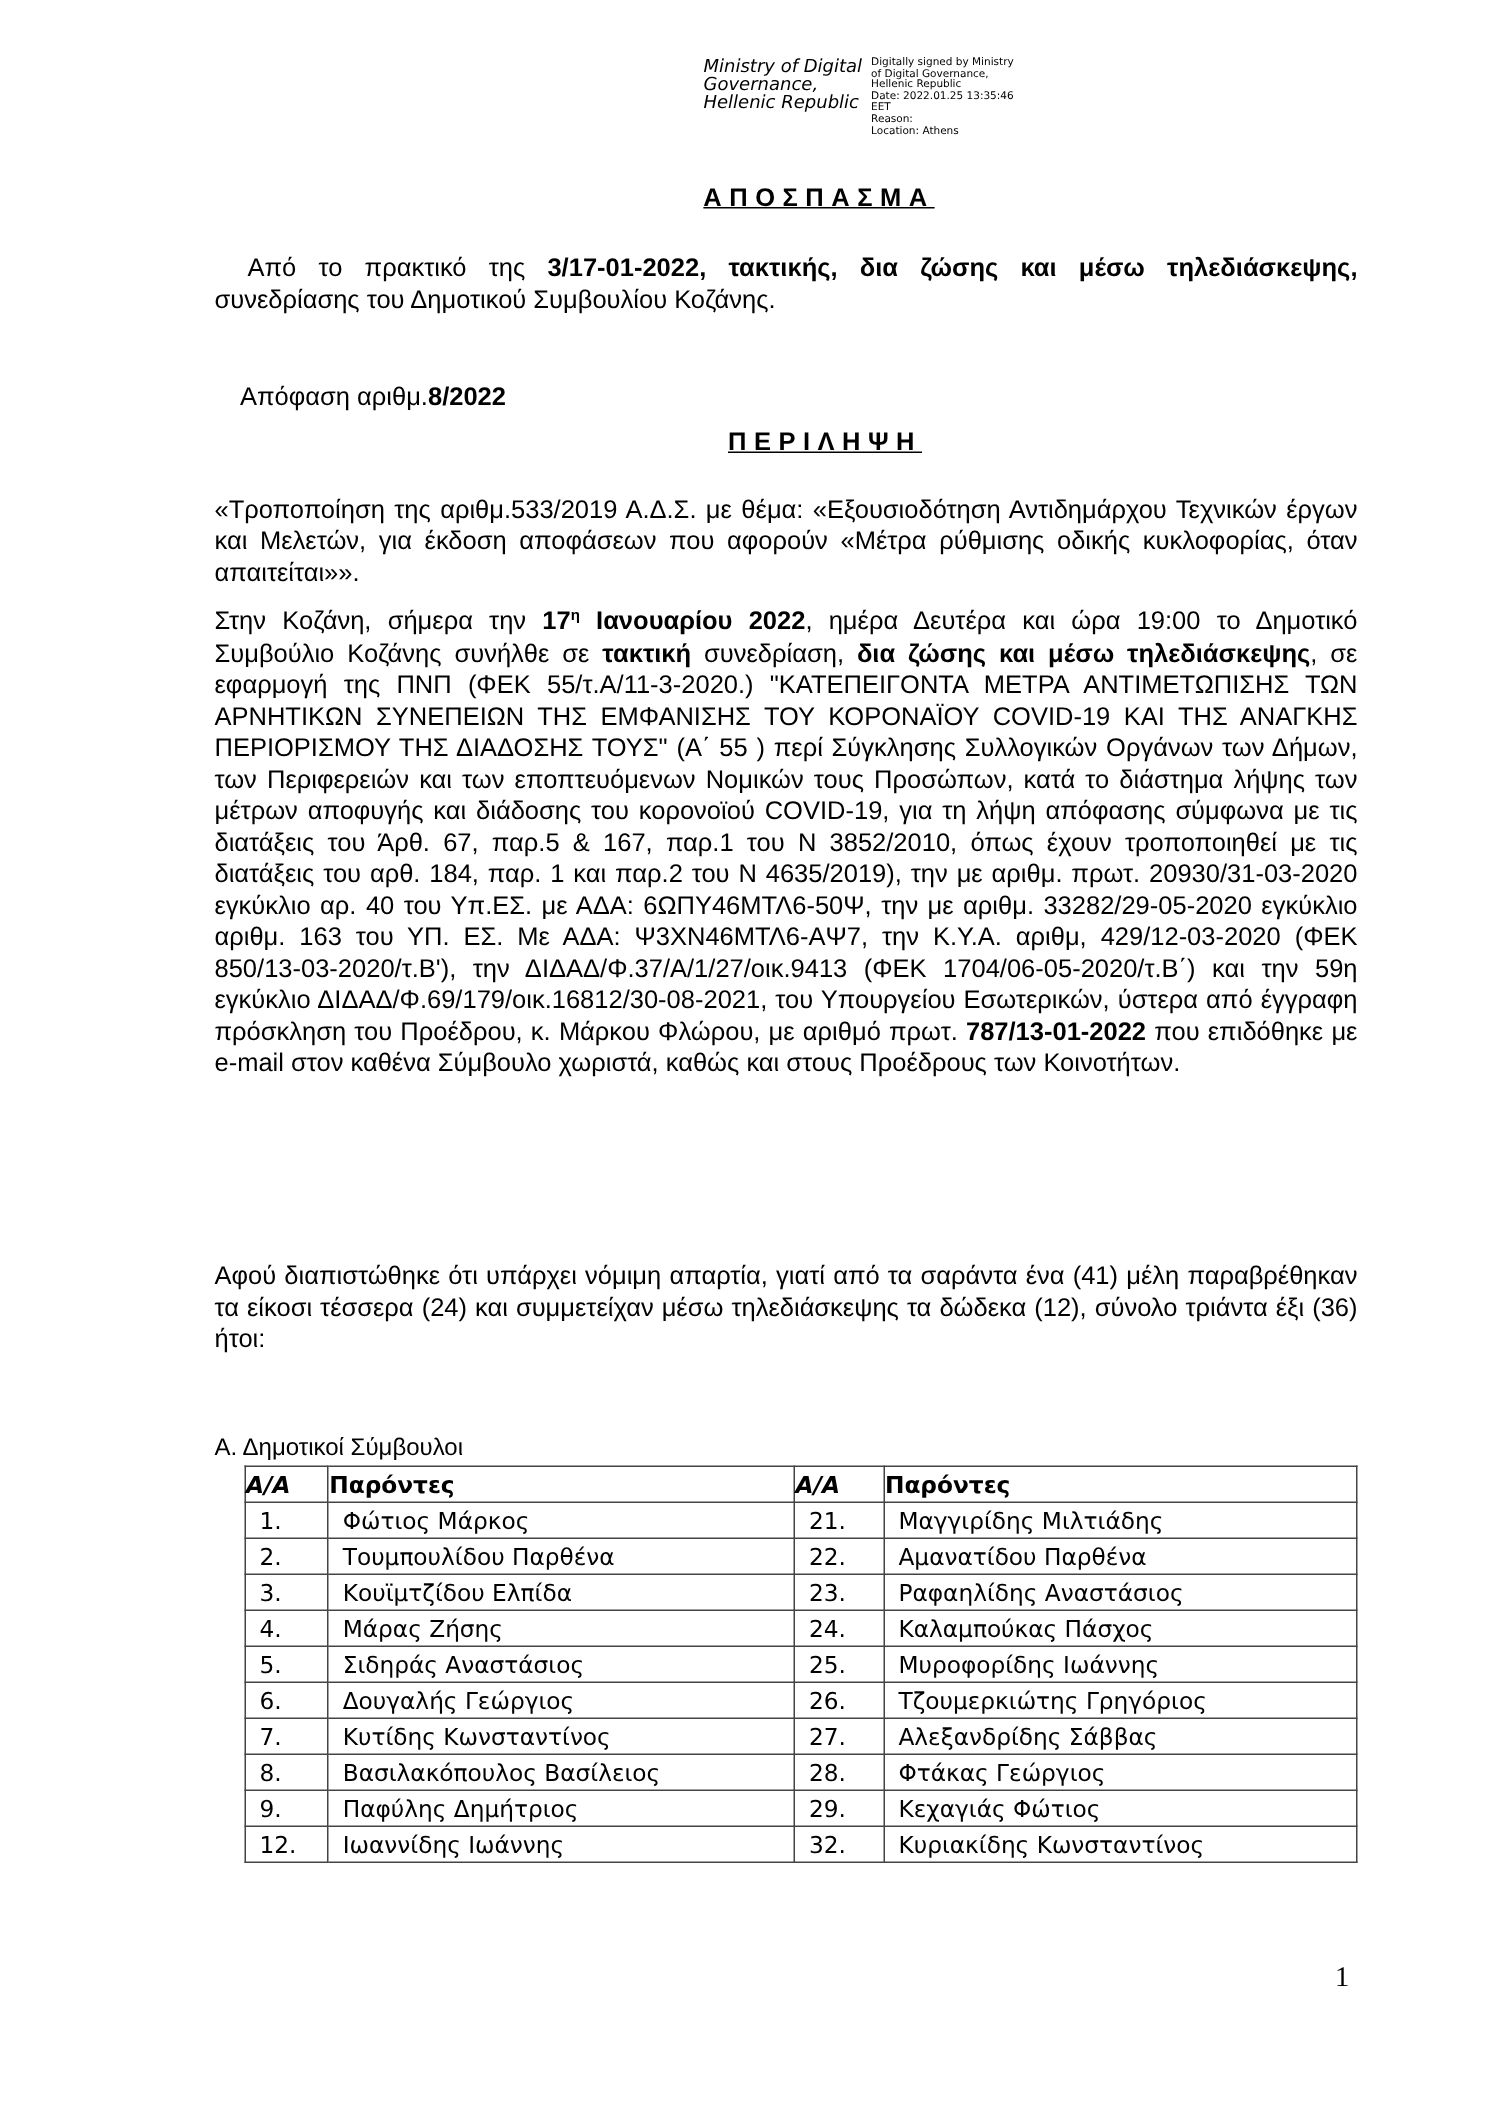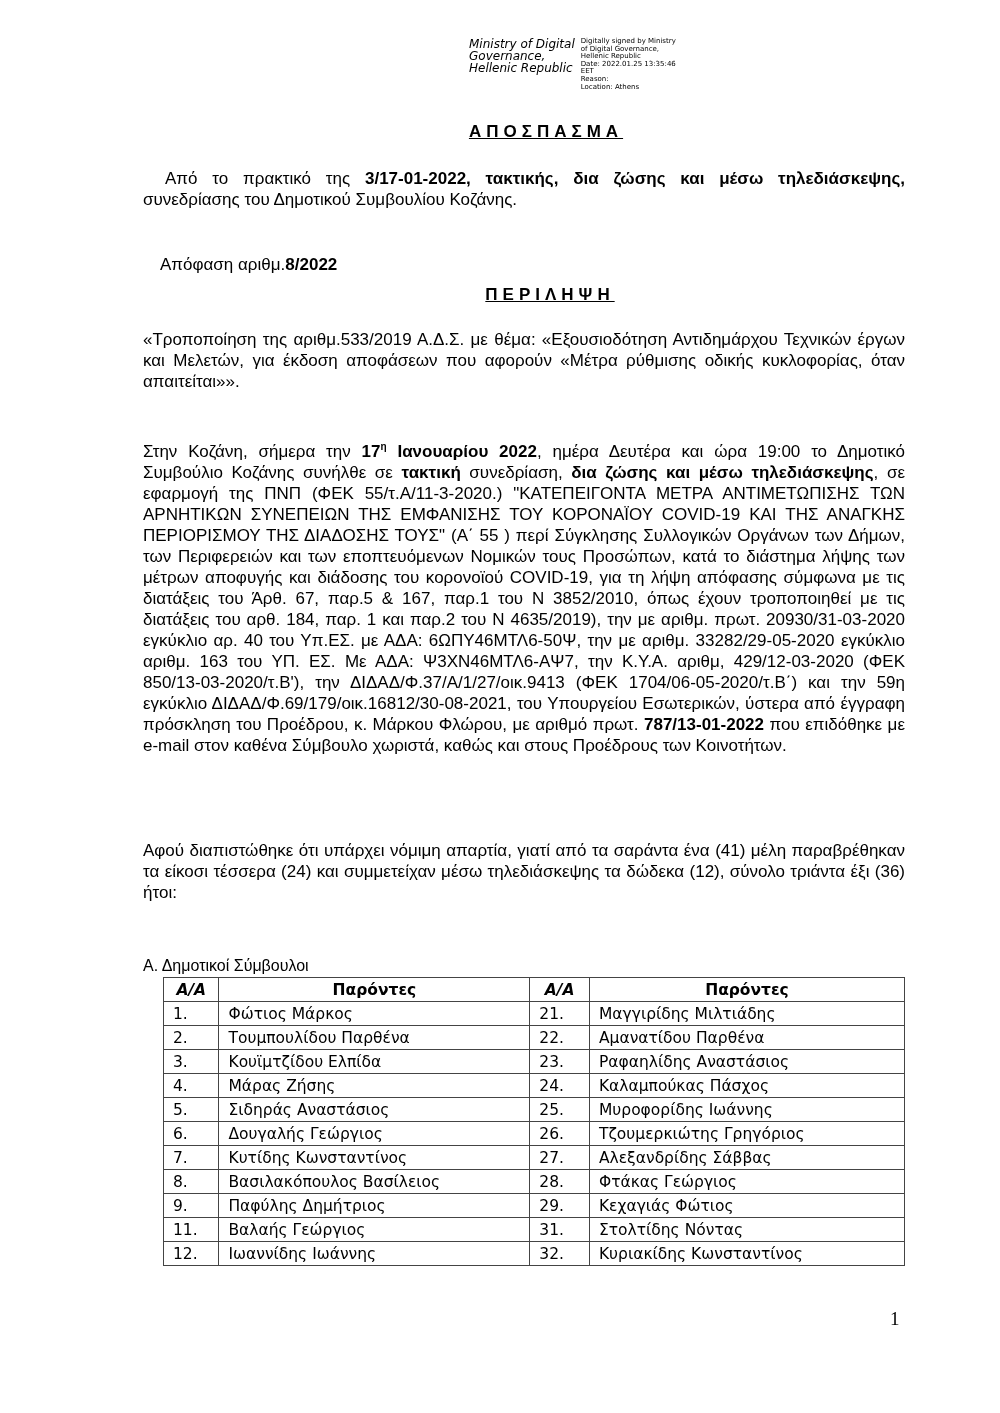--- a/index.html
+++ b/index.html
@@ -7,26 +7,26 @@
   .sig { position: absolute; left: 469px; top: 38px; display: flex; gap: 6px; }
   .sig-name { font-size: 12px; line-height: 12px; font-family: "DejaVu Sans", sans-serif; font-style: italic; }
   .sig-details { font-size: 7px; line-height: 7.6px; font-family: "DejaVu Sans", sans-serif; }
   .title { position: absolute; left: 0; width: 1000px; text-align: center; font-size: 17px; font-weight: bold; letter-spacing: 5px; text-decoration: underline; }
   .t1 { top: 122px; padding-left: 46px; }
   .t2 { top: 285px; padding-left: 50px; }
   .para { position: absolute; left: 143px; width: 762px; font-size: 17px; line-height: 21px; text-align: justify; }
   .p-intro { top: 168px; text-indent: 22px; }
   .p-decision { top: 238px; left: 160px; margin-top: 16px; }
   .p-subject { top: 329px; }
-  .p-main { top: 436px; }
+  .p-main { top: 400px; }
   .p-quorum { top: 840px; }
   .section-head { position: absolute; left: 143px; top: 957px; font-size: 16px; font-weight: normal; }
   table.members { position: absolute; left: 163px; top: 977px; width: 742px; border-collapse: collapse; font-family: "DejaVu Sans", sans-serif; font-size: 15.5px; }
   table.members td, table.members th { border: 1px solid #444; height: 23px; padding: 0 0 0 9px; text-align: left; font-weight: normal; line-height: 22px; }
-  table.members th { font-weight: bold; text-align: center; padding: 0; }
+  table.members th { font-weight: bold; padding: 0; }
   table.members th.aa { font-style: italic; }
   .c1 { width: 52px; } .c2 { width: 296px; } .c3 { width: 56px; } .c4 { width: 300px; }
   .pagenum { position: absolute; left: 890px; top: 1308px; font-family: "Liberation Serif", serif; font-size: 19px; }
   b { font-weight: bold; }
   sup { font-size: 10px; }
 </style>
 </head>
 <body>
 
 <div class="sig">
@@ -120,26 +120,20 @@
         <td>28.</td>
         <td>Φτάκας Γεώργιος</td>
       </tr>
       <tr>
         <td>9.</td>
         <td>Παφύλης Δημήτριος</td>
         <td>29.</td>
         <td>Κεχαγιάς Φώτιος</td>
       </tr>
       <tr>
-        <td>11.</td>
-        <td>Βαλαής Γεώργιος</td>
-        <td>31.</td>
-        <td>Στολτίδης Νόντας</td>
-      </tr>
-      <tr>
         <td>12.</td>
         <td>Ιωαννίδης Ιωάννης</td>
         <td>32.</td>
         <td>Κυριακίδης Κωνσταντίνος</td>
       </tr>
     </tbody>
 </table>
 
 <div class="pagenum">1</div>
 

